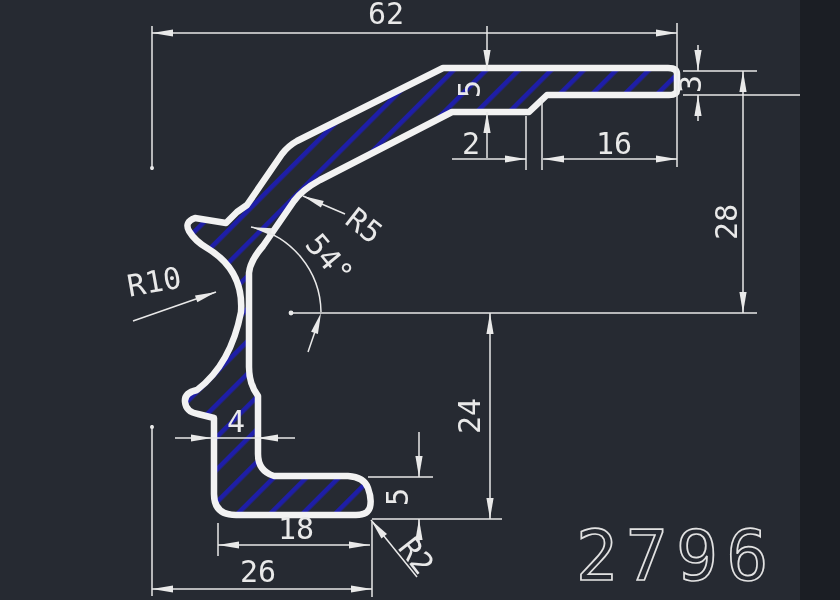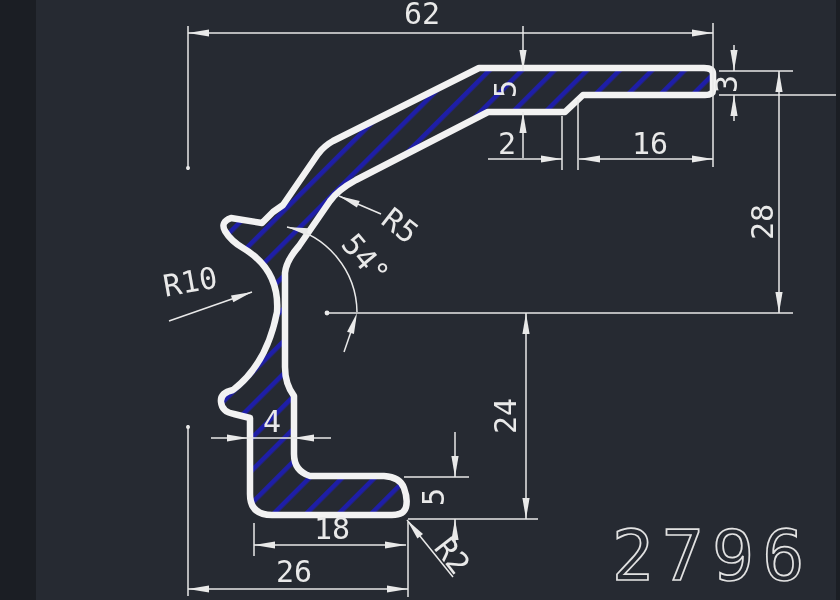--- a/index.html
+++ b/index.html
@@ -1,21 +1,20 @@
 <!DOCTYPE html>
 <html><head>
 <meta charset="utf-8">
 <style>
   html,body{margin:0;padding:0;background:#1b1e24;}
   .viewport{
     position:relative;
     width:800px;height:600px;
     overflow:hidden;
     font-family:"DejaVu Sans Mono", monospace;
-    padding-left:36px;
   }
   svg{display:block;}
   .ext, .dim{
     stroke:#e9e9e9;
     stroke-width:1.5;
     fill:none;
   }
   .profile{
     stroke:#f2f2f2;
     stroke-width:6.5;

